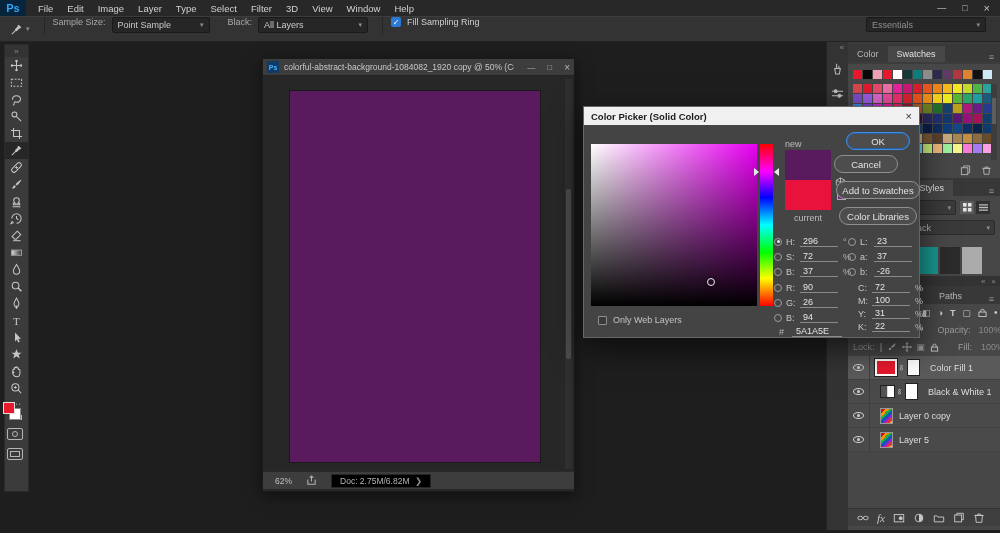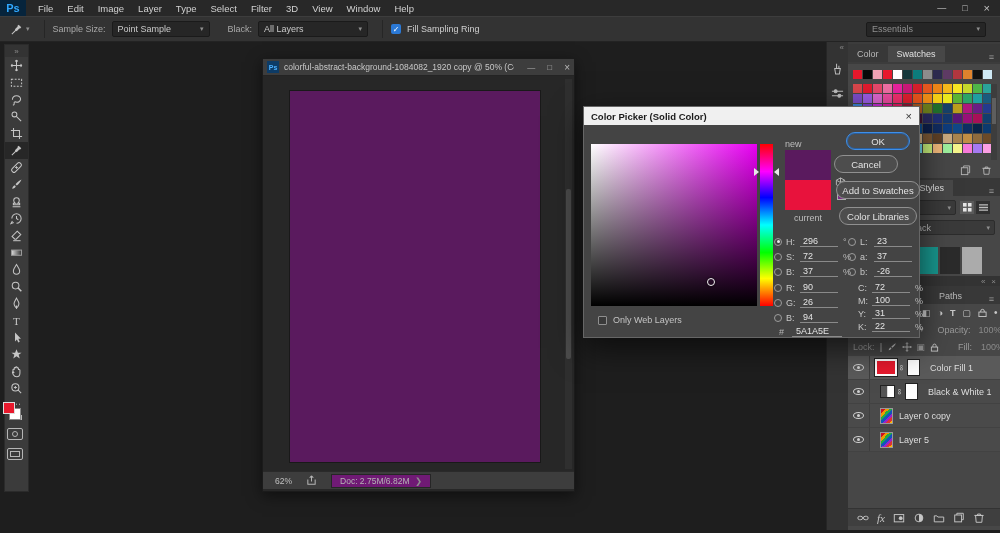--- a/index.html
+++ b/index.html
@@ -12,21 +12,21 @@
   .chev{color:#8f8f8f;font-size:7px}
   
   #menubar{left:0;top:0;width:1000px;height:16px;background:#282828;display:flex;align-items:center}
   #ps-logo{width:26px;height:16px;background:#06243c;color:#30a8ff;font-weight:bold;font-size:11px;
            display:flex;align-items:center;justify-content:center}
   #menu-items{display:flex;gap:14px;margin-left:12px;font-size:9.5px;color:#d2d2d2}
   #menu-items span{cursor:default}
   #win-controls{margin-left:auto;display:flex;gap:16px;padding-right:10px;color:#c2c2c2;font-size:9px;align-items:center}
   
   #optionsbar{left:0;top:16px;width:1000px;height:26px;background:#333333;border-top:1px solid #3d3d3d;
-              border-bottom:1px solid #232323;display:flex;align-items:center}
+              border-bottom:1px solid #232323;display:flex;}
   .vsep{width:1px;height:18px;background:#262626;margin:0 8px}
   #tool-opt{display:flex;align-items:center;gap:3px;padding:0 6px;margin-left:4px}
   .opt-label{color:#a9a9a9;margin-right:6px}
   
   #toolbar{left:4px;top:44px;width:25px;height:448px;background:#3b3b3b;border:1px solid #2b2b2b}
   #toolbar-head{height:12px;color:#8a8a8a;font-size:8px;display:flex;align-items:center;justify-content:center;gap:3px;background:#333}
   .tool{width:23px;height:17px;display:flex;align-items:center;justify-content:center}
   .tool.sel{background:#272727}
   #fgbg{position:absolute;left:3px;top:402px;width:19px;height:19px}
   #bg-sw{position:absolute;left:6px;top:6px;width:12px;height:12px;background:#fff;border:1px solid #888}
@@ -36,21 +36,21 @@
   #doc-title{height:17px;background:#3d3d3d;display:flex;align-items:center;padding:0 4px;border-bottom:1px solid #242424}
   #doc-psicon{width:12px;height:12px;background:#0d3b66;color:#4db2ff;font-size:7px;font-weight:bold;
               display:flex;align-items:center;justify-content:center;margin-right:5px}
   #doc-title-text{font-size:8.5px;color:#c8c8c8;white-space:nowrap;overflow:hidden;max-width:230px}
   #doc-ctrls{margin-left:auto;display:flex;gap:12px;color:#b8b8b8;font-size:8px;align-items:center}
   #canvas{left:26px;top:31px;width:252px;height:373px;border:1px solid #191919}
   #doc-vscroll{right:2px;top:20px;width:7px;height:390px;background:#2f2f2f}
   #doc-vthumb{position:absolute;left:1px;top:110px;width:5px;height:170px;background:#4c4c4c;border-radius:2px}
   #doc-status{left:0;bottom:2px;width:311px;height:18px;background:#3d3d3d;border-top:1px solid #2a2a2a;
               display:flex;align-items:center;font-size:8.5px;color:#c0c0c0}
-  #doc-info{background:#701a75;border:1px solid #262626;height:14px;display:flex;align-items:center;
+  #doc-info{background:#000000;border:1px solid #262626;height:14px;display:flex;align-items:center;
             padding:0 8px;margin-left:14px;width:100px;justify-content:space-between;color:#b5b5b5}
   
   #dockstrip{left:826px;top:42px;width:22px;height:488px;background:#333;border-left:1px solid #262626}
   #dock{left:848px;top:42px;width:152px;height:488px;background:#3c3c3c}
   .grp-head{height:10px;background:#333;color:#8a8a8a;font-size:8px;display:flex;justify-content:flex-end;gap:6px;align-items:center;padding:0 4px}
   .tabbar{height:18px;background:#383838;display:flex;align-items:flex-end;color:#b8b8b8}
   .tab{padding:3px 9px 3px 9px;font-size:9px}
   .tab.active{background:#474747;color:#e0e0e0}
   .tab-menu{margin-left:auto;margin-right:5px;color:#9a9a9a;font-size:9px;letter-spacing:1px}
   #swpanel{left:0;top:2px;width:152px;height:134px}

